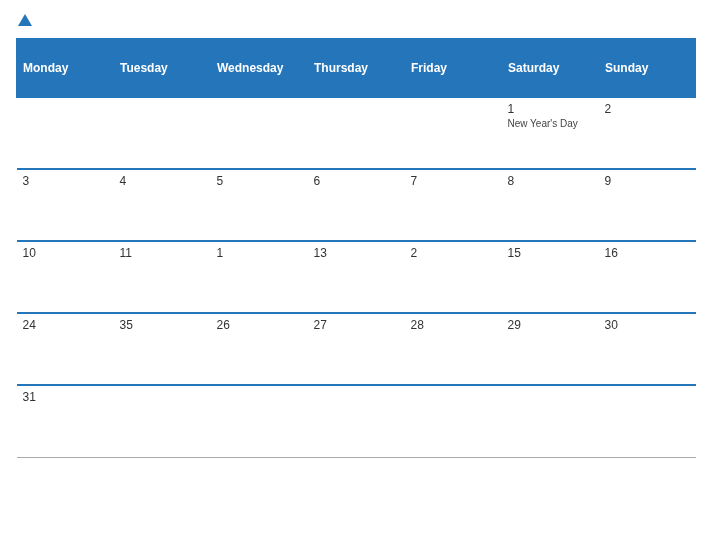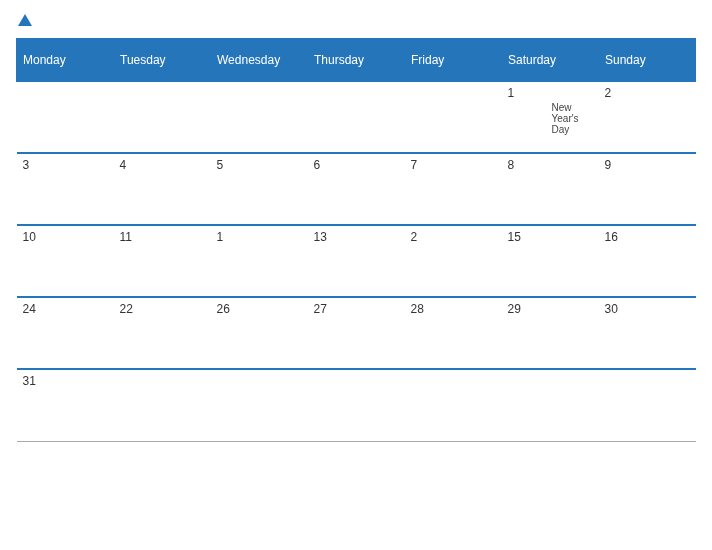--- a/index.html
+++ b/index.html
@@ -64,23 +64,23 @@
       min-width: 100px;
     }
     .calendar-grid {
       width: 100%;
       border-collapse: collapse;
     }
     .calendar-grid th {
       background: #2575bb;
       color: #fff;
       font-size: 12px;
-      font-weight: normal;
+      font-weight: bold;
       text-align: left;
-      padding: 14px 6px;
+      padding: 22px 6px;
       border: 1px solid #2575bb;
     }
     .calendar-grid td {
       width: calc(100%/7);
       vertical-align: top;
       padding: 4px 6px 4px 6px;
       border-bottom: 1px solid #aaa;
       height: 72px;
       font-size: 12px;
       color: #333;
@@ -92,21 +92,20 @@
     .day-num {
       font-size: 12px;
       color: #333;
       display: block;
       margin-bottom: 2px;
     }
     .day-event {
       font-size: 10px;
       color: #444;
       display: block;
-      margin-left: 44px;
     }
     .row-border-top td {
       border-top: 2px solid #2575bb;
     }
   </style>
 </head>
 <body>
 
 <div class="calendar-container">
   <div class="header">
@@ -192,21 +191,21 @@
           </td>
           <td>
             <span class="day-num">16</span>
           </td>
         </tr>
         <tr class="row-border-top">
           <td>
             <span class="day-num">24</span>
           </td>
           <td>
-            <span class="day-num">22</span>
+            <span class="day-num">35</span>
           </td>
           <td>
             <span class="day-num">26</span>
           </td>
           <td>
             <span class="day-num">27</span>
           </td>
           <td>
             <span class="day-num">28</span>
           </td>

